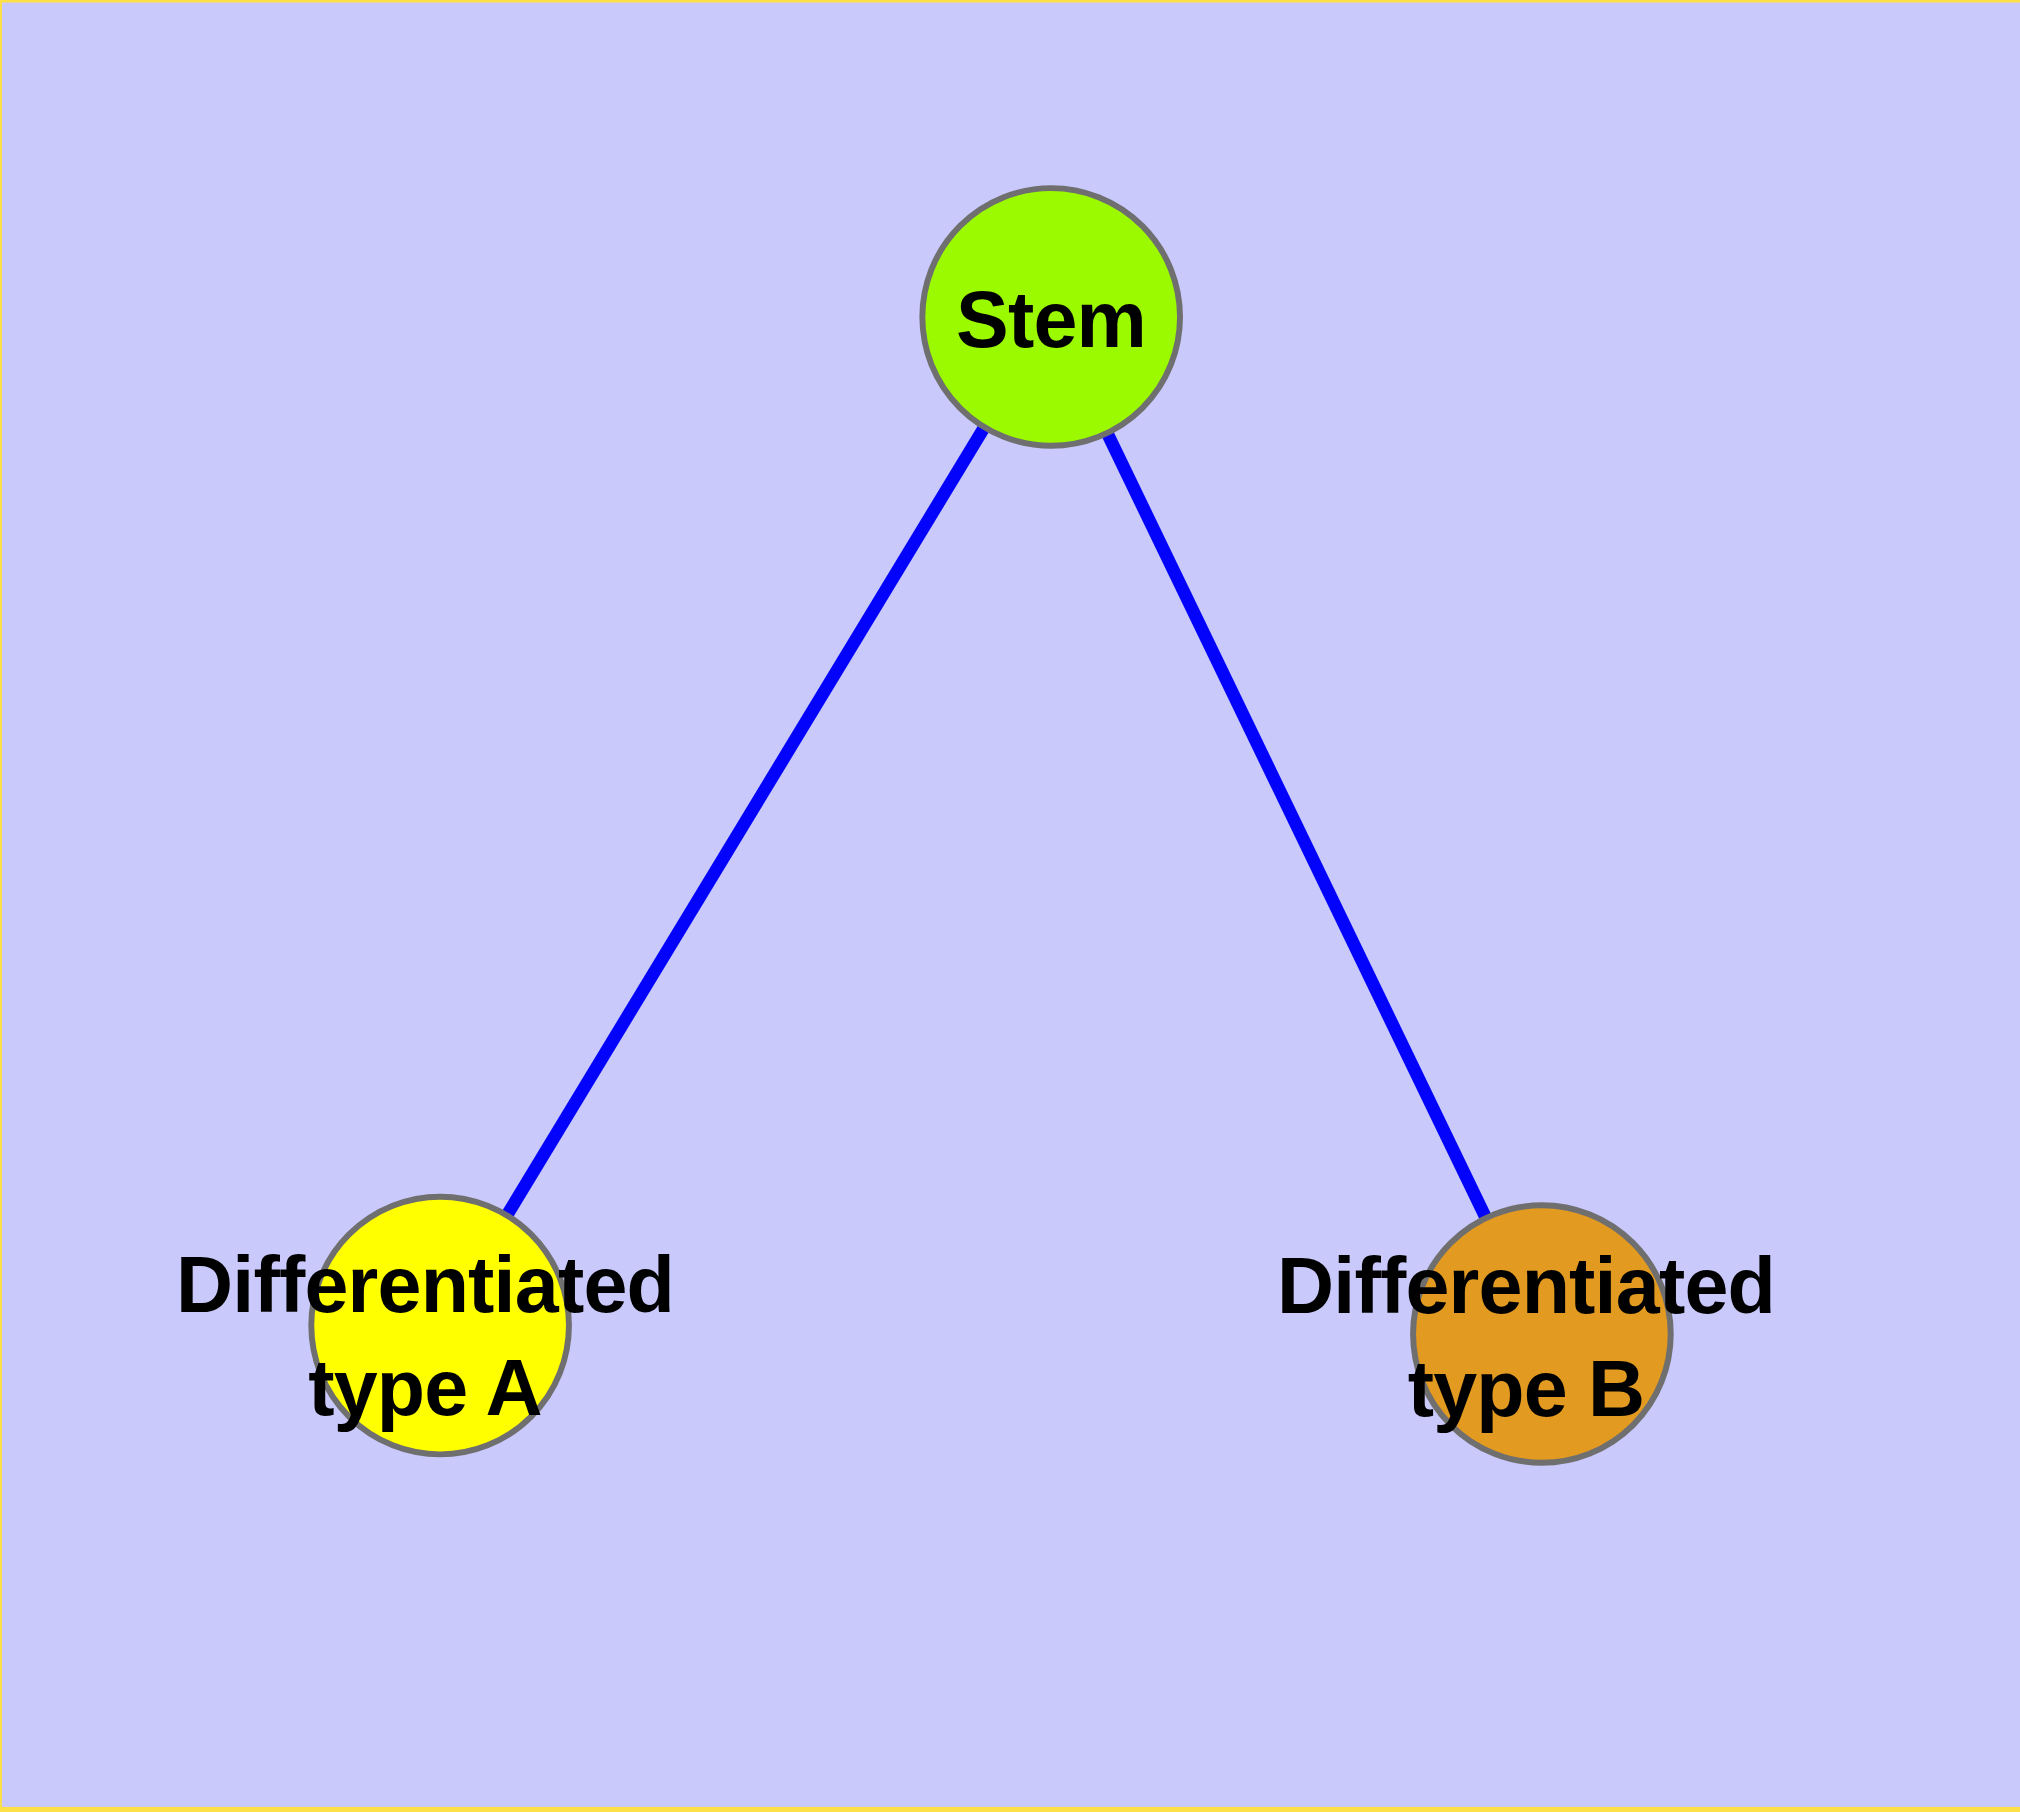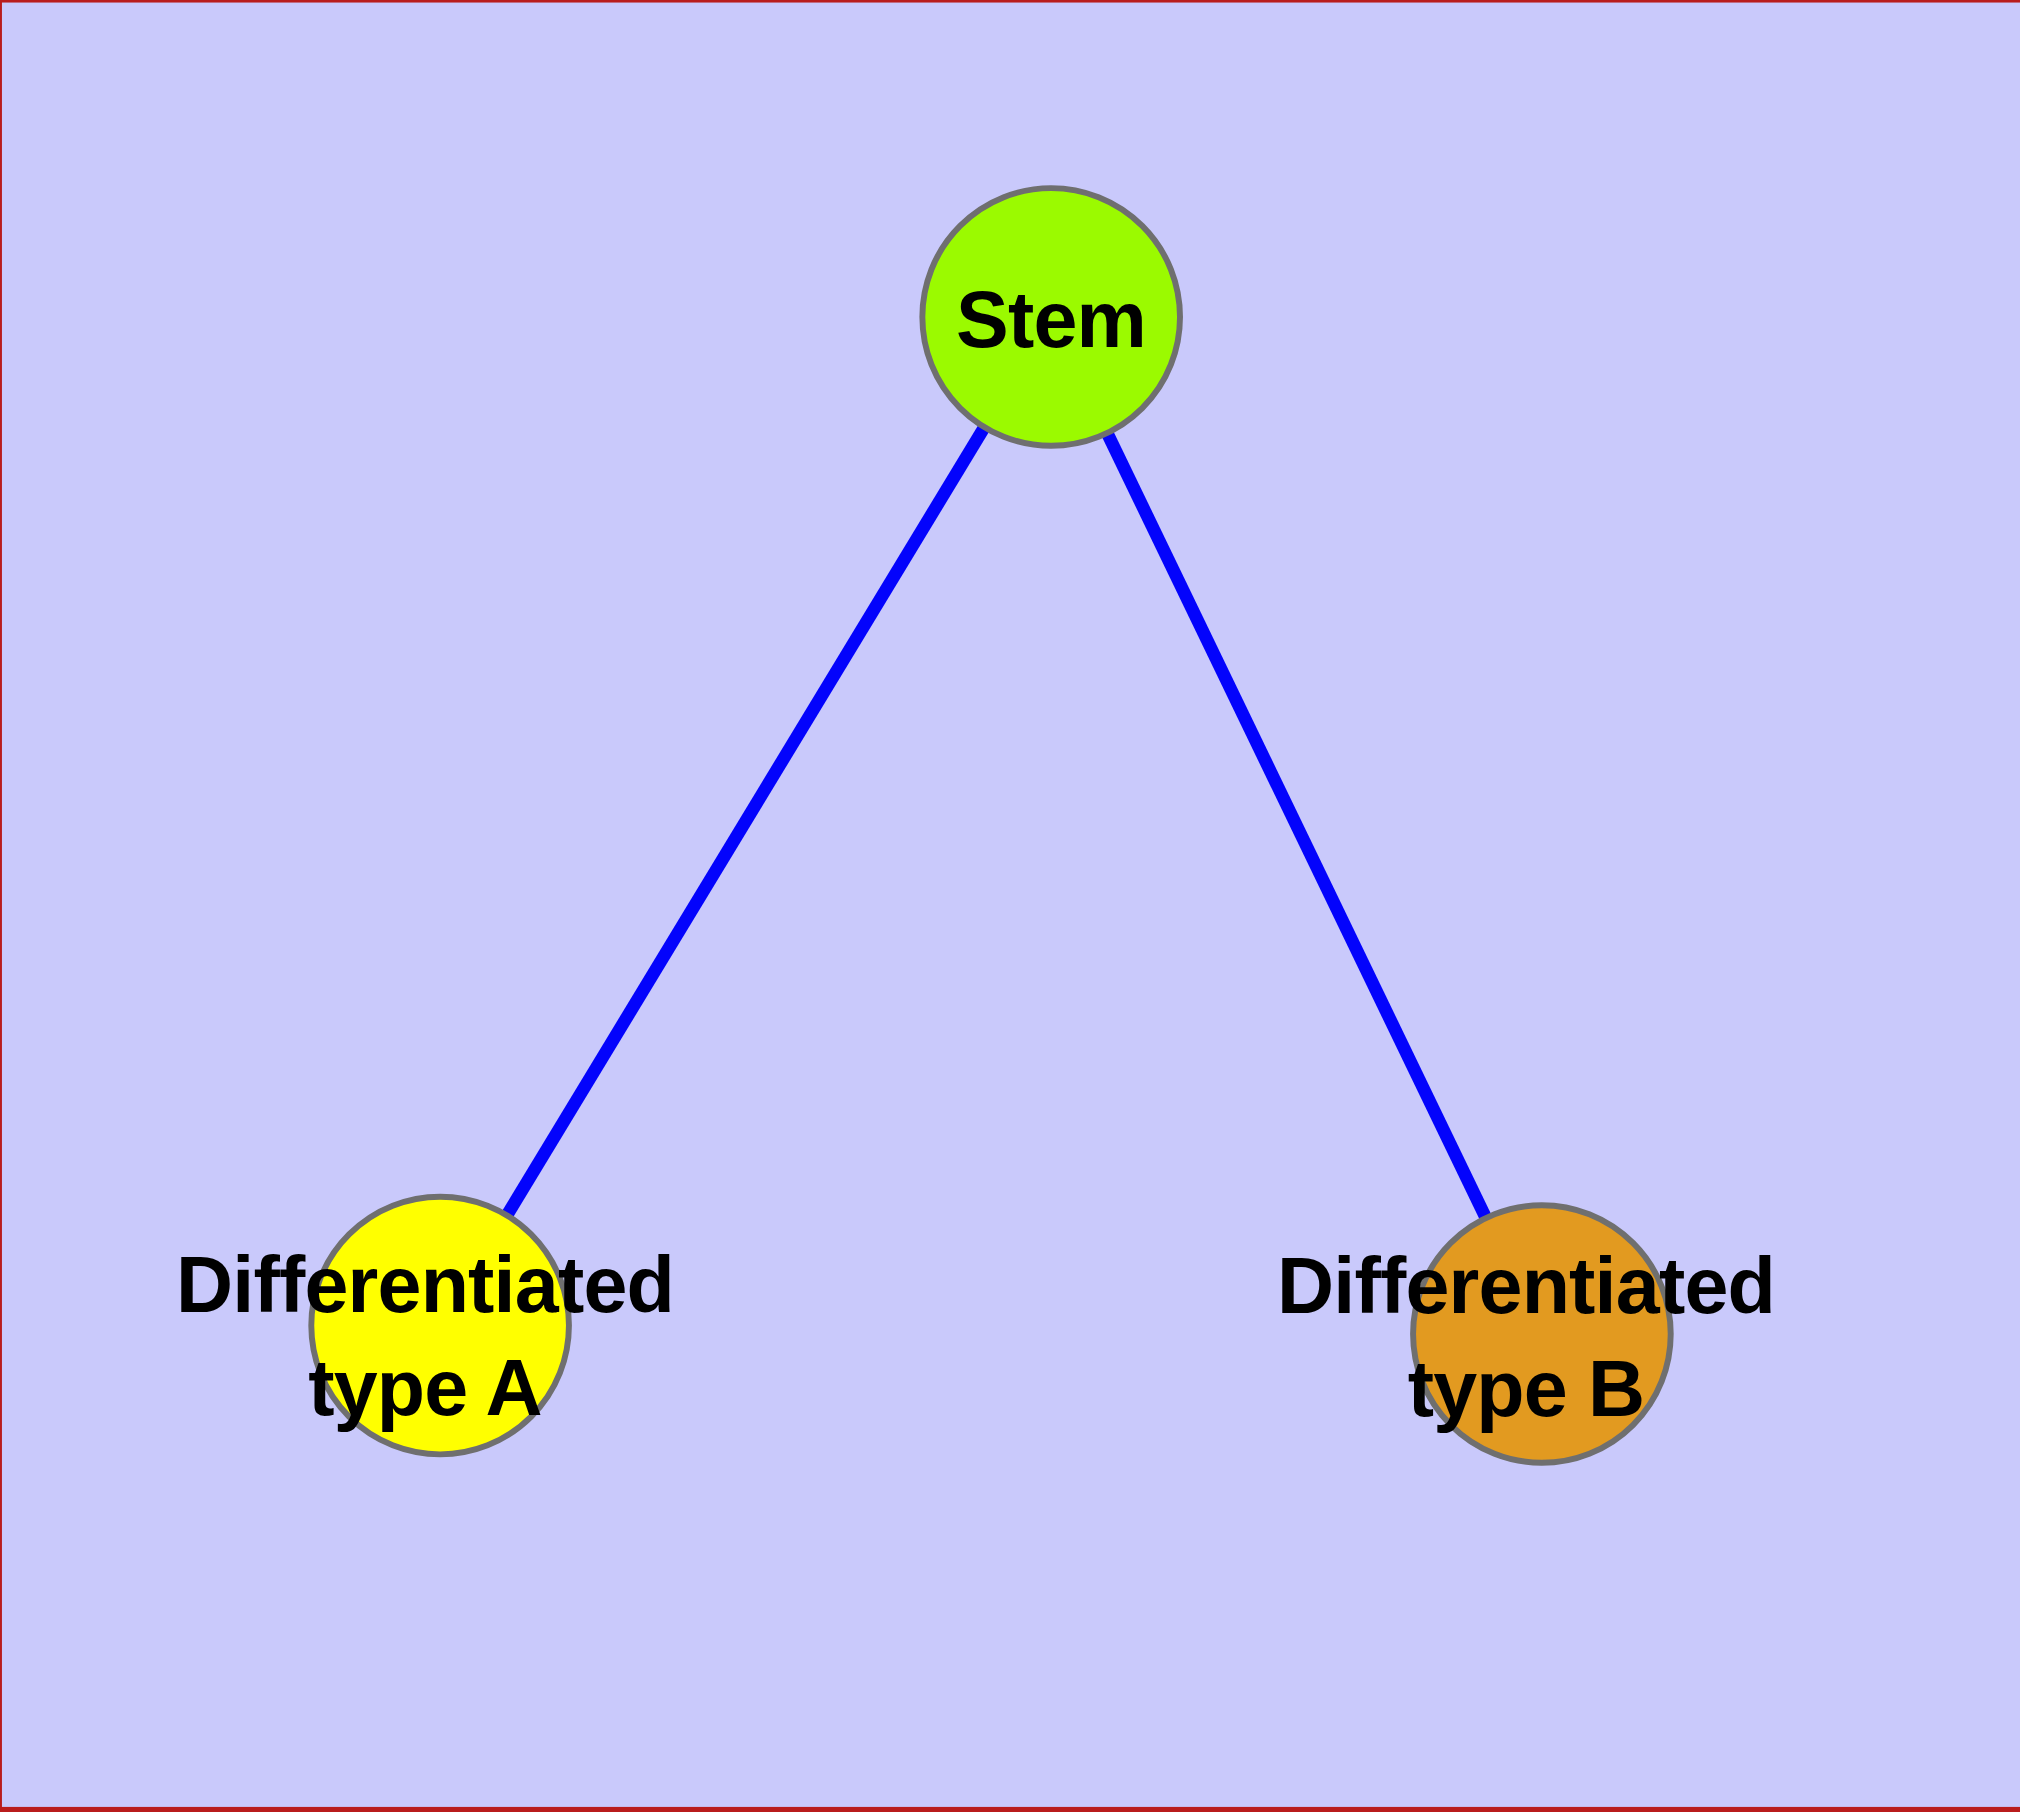--- a/index.html
+++ b/index.html
@@ -4,21 +4,21 @@
 <style>
   html, body {
     margin: 0;
     padding: 0;
     background: #ffffff;
   }
   #stage {
     position: relative;
     width: 2021px;
     height: 1812px;
-    background: #b91c1c;
+    background: #fde047;
     overflow: hidden;
     font-family: "Liberation Sans", sans-serif;
   }
   #graph-svg {
     position: absolute;
     left: 0;
     top: 0;
     display: block;
   }
   .node-label {

